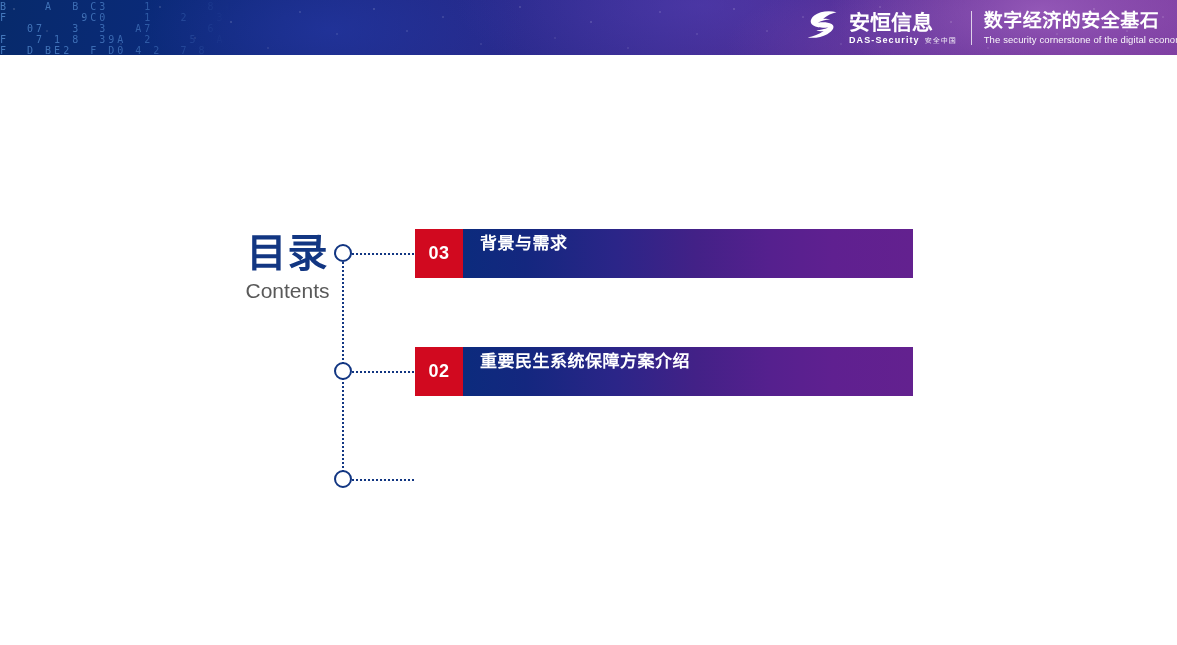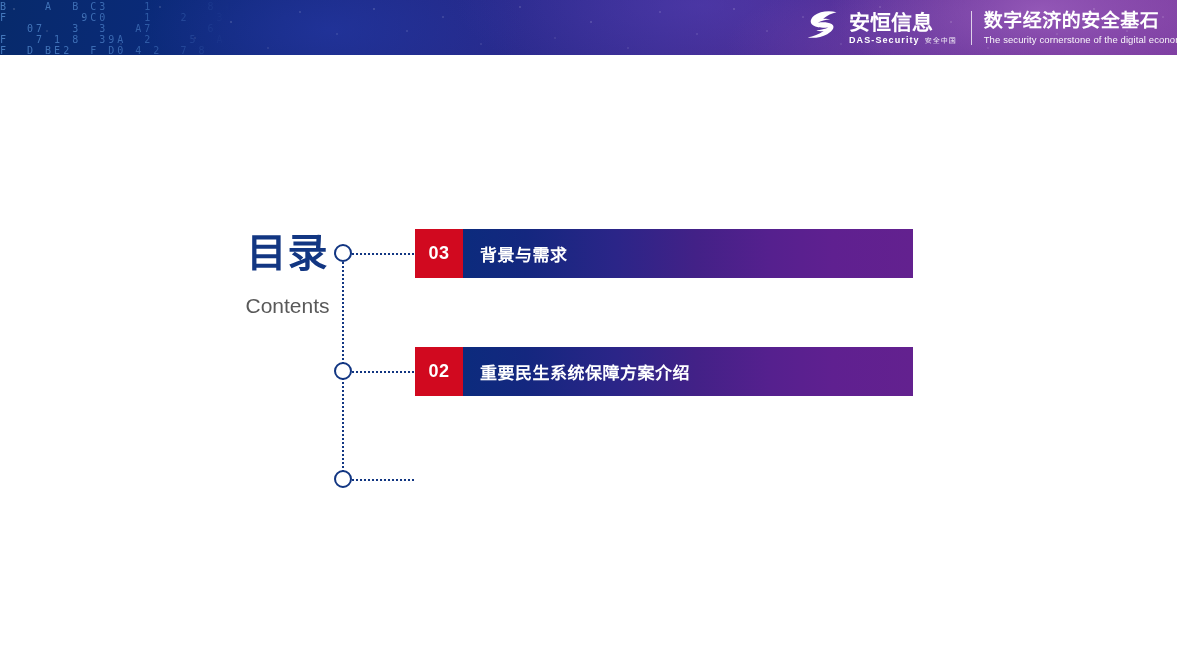--- a/index.html
+++ b/index.html
@@ -175,21 +175,21 @@
     font-size: 40px;
     font-weight: bold;
     line-height: 44px;
     letter-spacing: 1px;
     white-space: nowrap;
   }
   .contents-en {
     color: #595959;
     font-size: 21px;
     line-height: 26px;
-    margin-top: 18px;
+    margin-top: 3px;
     white-space: nowrap;
   }
 
   
   .vline {
     position: absolute;
     left: 342px;
     top: 198px;
     width: 0;
     height: 227px;
@@ -228,21 +228,21 @@
     display: flex;
     align-items: center;
     justify-content: center;
     flex: none;
     letter-spacing: 0.5px;
   }
   .row-bar {
     width: 450px;
     background: linear-gradient(90deg, #0c2b7d 0%, #14277f 14%, #2b2588 34%, #432187 52%, #55208E 68%, #5f2090 82%, #63218F 100%);
     display: flex;
-    align-items: center;
+    align-items: flex-start;
     padding-left: 17px;
     box-sizing: border-box;
     flex: none;
   }
   .row-title {
     color: #ffffff;
     font-size: 17px;
     font-weight: bold;
     letter-spacing: 0.5px;
     white-space: nowrap;

